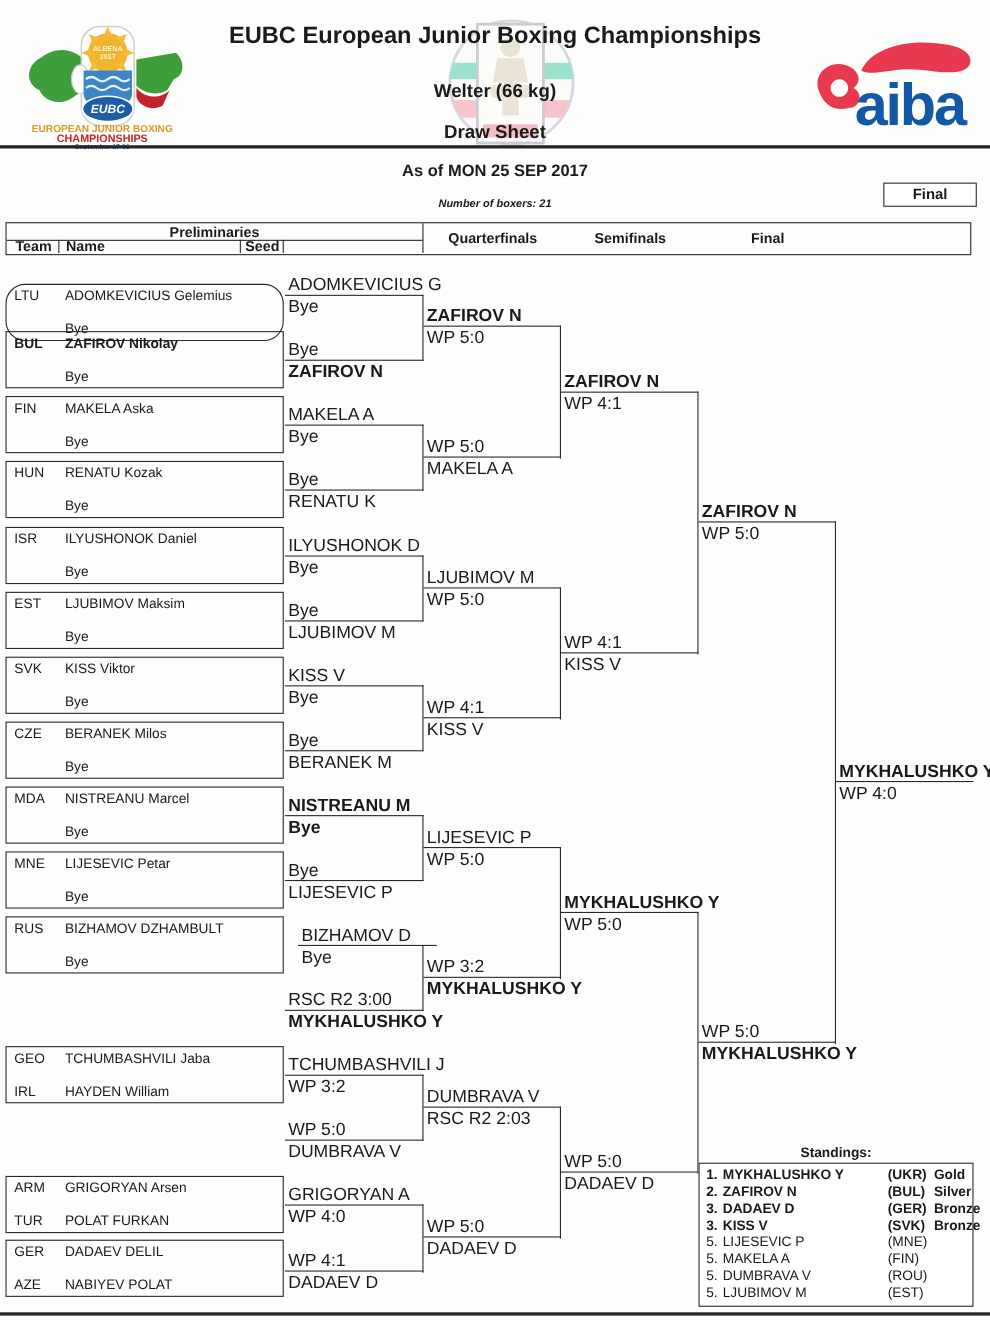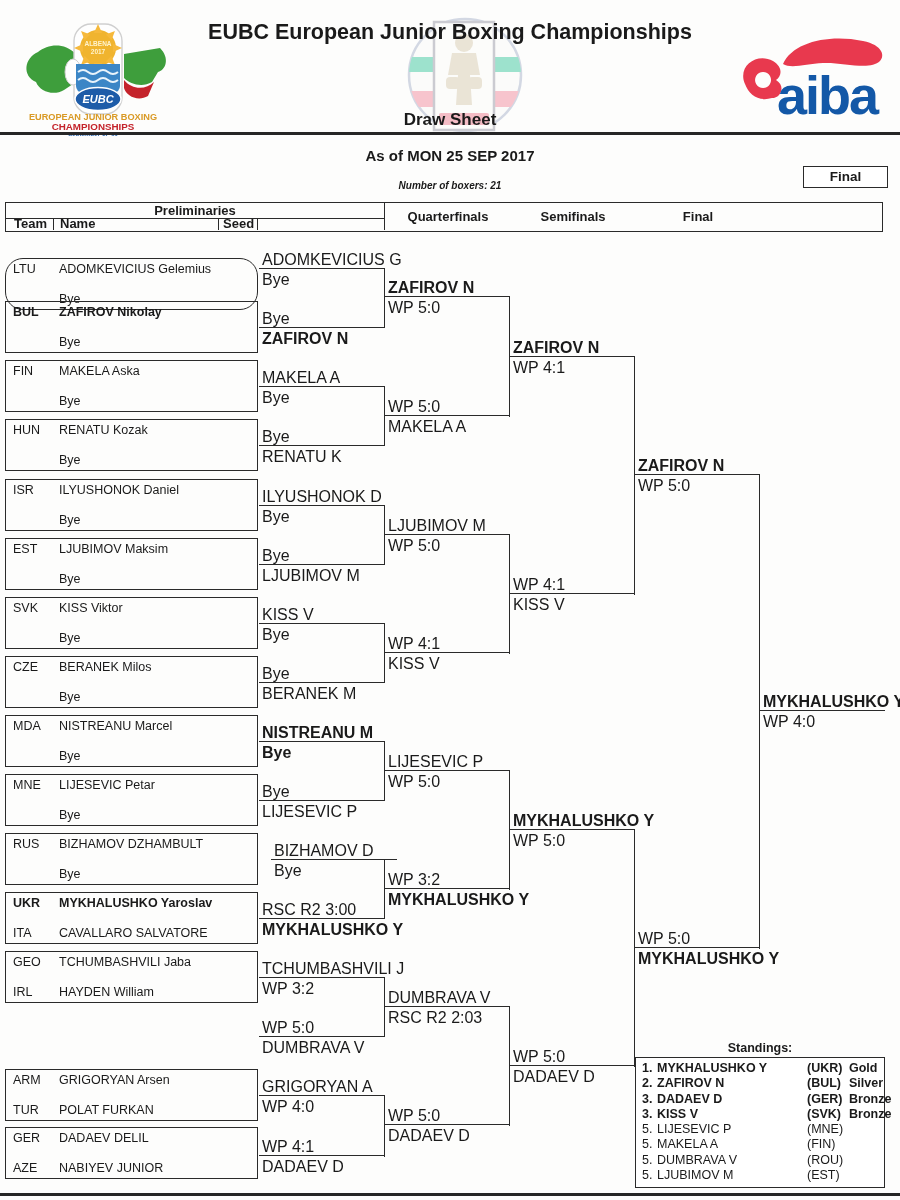--- a/index.html
+++ b/index.html
@@ -92,20 +92,21 @@
     <rect x="42" y="96" width="50" height="12" rx="2" fill="#E85C74" opacity="0.8"></rect>
   </svg>
 
   <svg class="logo" style="left:731px;top:32px;" width="160" height="90" viewBox="0 0 160 90">
     <path d="M52 32 C62 10 98 2 132 9 C152 13 154 24 149 29 C139 39 112 30 92 31 C75 32 60 37 52 32 Z" fill="#E8394E"></path>
     <path fill-rule="evenodd" d="M14 52 C6 34 26 20 42 29 C52 35 51 44 45 48 C55 54 50 66 41 66 C28 70 18 63 14 52 Z M32 40 a8 8 0 1 0 0.1 0 Z" fill="#E8394E"></path>
     <text x="96" y="82" text-anchor="middle" font-size="54" font-weight="bold" fill="#1358A7" letter-spacing="-2">aiba</text>
   </svg>
 
   <div class="ctr b" style="top:20px;font-size:21.5px;">EUBC European Junior Boxing Championships</div>
+  <div class="ctr b" style="top:73px;font-size:17px;">Welter (66 kg)</div>
   <div class="ctr b" style="top:110px;font-size:17px;">Draw Sheet</div>
   <div class="rule" style="top:132px;"></div>
   <div class="ctr b" style="top:147px;font-size:15px;">As of MON 25 SEP 2017</div>
   <div class="ctr b" style="top:180px;font-size:10px;font-style:italic;">Number of boxers: 21</div>
   <div class="finalbox">Final</div>
 
   <div class="colhdr">
     <div class="abs" style="left:0;top:1px;width:378px;text-align:center;line-height:14px;">Preliminaries</div>
     <div class="hline" style="left:0;top:15px;width:378px;"></div>
     <div class="abs" style="left:8px;top:15px;line-height:12px;">Team</div>
@@ -223,30 +224,20 @@
   <div class="pbox" style="top:833px;">
     <div class="prow prow1">
         <span class="t">RUS</span>
         <span class="n">BIZHAMOV DZHAMBULT</span>
       </div>
     <div class="prow prow2">
         <span class="t"></span>
         <span class="n">Bye</span>
       </div>
   </div>
-  <div class="pbox" style="top:892px;">
-    <div class="prow prow1 b">
-        <span class="t">UKR</span>
-        <span class="n">MYKHALUSHKO Yaroslav</span>
-      </div>
-    <div class="prow prow2">
-        <span class="t">ITA</span>
-        <span class="n">CAVALLARO SALVATORE</span>
-      </div>
-  </div>
   <div class="pbox" style="top:951px;">
     <div class="prow prow1">
         <span class="t">GEO</span>
         <span class="n">TCHUMBASHVILI Jaba</span>
       </div>
     <div class="prow prow2">
         <span class="t">IRL</span>
         <span class="n">HAYDEN William</span>
       </div>
   </div>
@@ -260,21 +251,21 @@
         <span class="n">POLAT FURKAN</span>
       </div>
   </div>
   <div class="pbox" style="top:1127px;">
     <div class="prow prow1">
         <span class="t">GER</span>
         <span class="n">DADAEV DELIL</span>
       </div>
     <div class="prow prow2">
         <span class="t">AZE</span>
-        <span class="n">NABIYEV JUNIOR</span>
+        <span class="n">NABIYEV POLAT</span>
       </div>
   </div>
 
   <div class="bline" style="left:259px;top:268px;width:126px;">
       <span class="above">ADOMKEVICIUS G</span>
       <span class="below">Bye</span>
     </div>
   <div class="bline" style="left:259px;top:327px;width:126px;">
       <span class="above">Bye</span>
       <span class="below b">ZAFIROV N</span>

